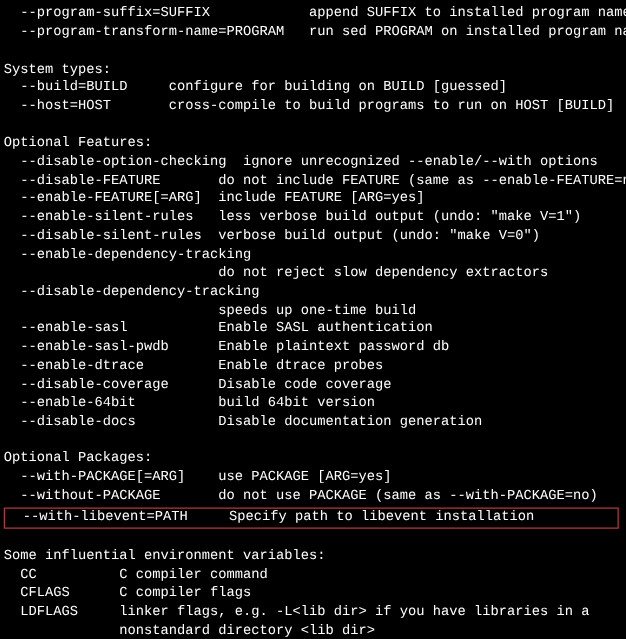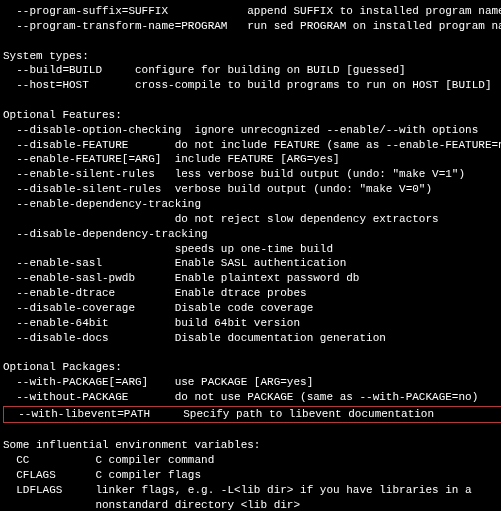--- a/index.html
+++ b/index.html
@@ -52,21 +52,21 @@
   <div class="line">  --enable-dtrace         Enable dtrace probes</div>
   <div class="line">  --disable-coverage      Disable code coverage</div>
   <div class="line">  --enable-64bit          build 64bit version</div>
   <div class="line">  --disable-docs          Disable documentation generation</div>
   <div class="line">&nbsp;</div>
 
   <div class="line">Optional Packages:</div>
   <div class="line">  --with-PACKAGE[=ARG]    use PACKAGE [ARG=yes]</div>
   <div class="line">  --without-PACKAGE       do not use PACKAGE (same as --with-PACKAGE=no)</div>
   <div class="hl-box">
-    <div class="line">  --with-libevent=PATH     Specify path to libevent documentation          </div>
+    <div class="line">  --with-libevent=PATH     Specify path to libevent installation          </div>
   </div>
   <div class="line">&nbsp;</div>
 
   <div class="line">Some influential environment variables:</div>
   <div class="line">  CC          C compiler command</div>
   <div class="line">  CFLAGS      C compiler flags</div>
   <div class="line">  LDFLAGS     linker flags, e.g. -L&lt;lib dir&gt; if you have libraries in a</div>
   <div class="line">              nonstandard directory &lt;lib dir&gt;</div>
   
   

